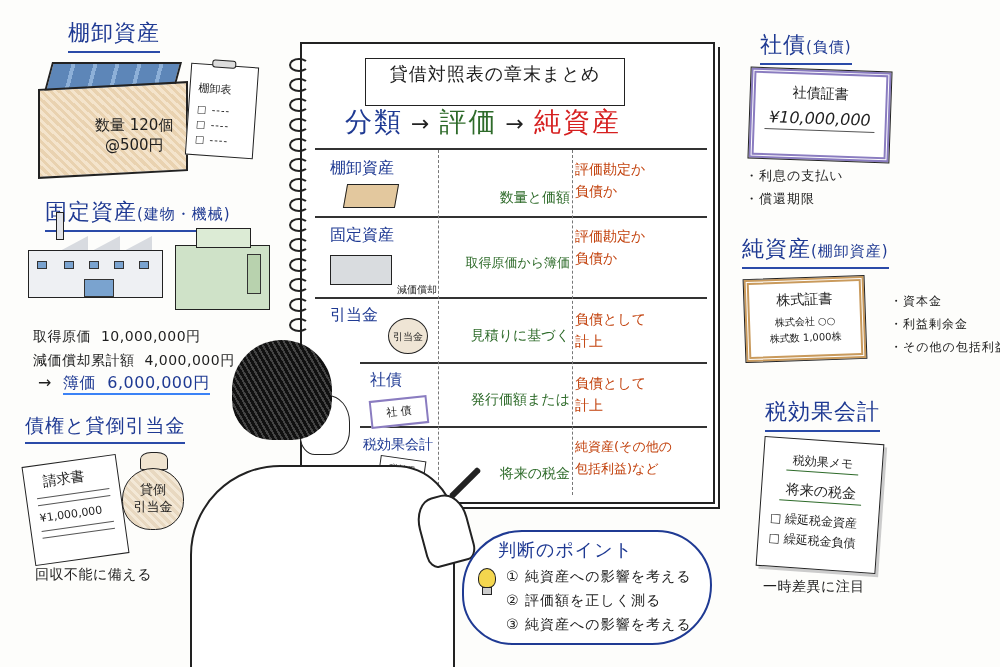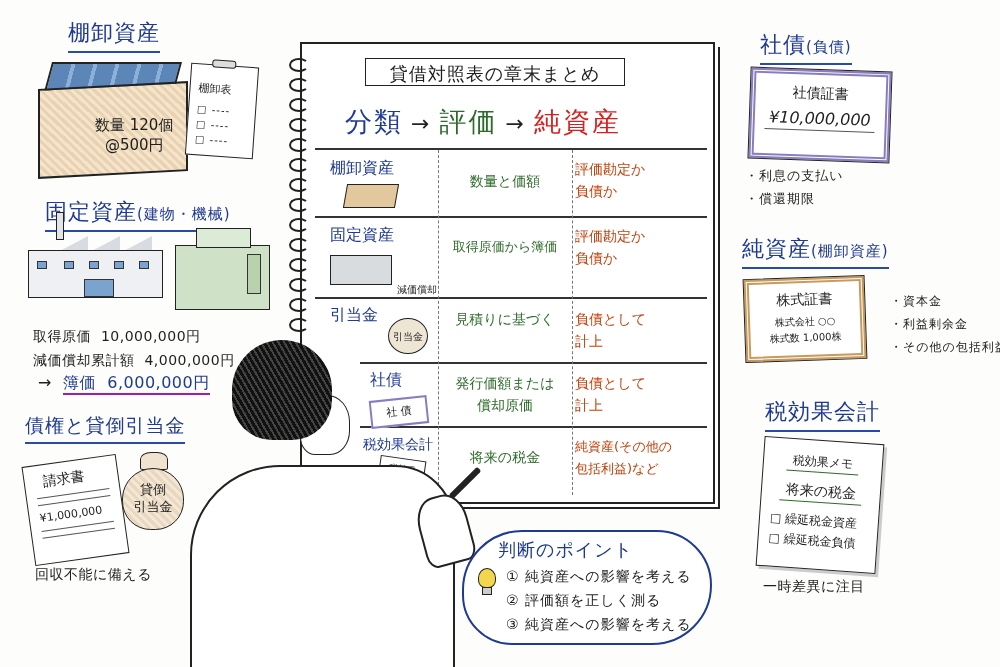--- a/index.html
+++ b/index.html
@@ -74,29 +74,29 @@
   .notebook {
     position: absolute; left: 300px; top: 42px; width: 415px; height: 462px;
     background: #fff; border: 2px solid #222;
     box-shadow: 4px 4px 0 -1px #fff, 5px 5px 0 0 #222;
   }
   .ring {
     position: absolute; left: 289px; width: 20px; height: 14px;
     border: 2.5px solid #222; border-radius: 50%; border-right-color: transparent;
   }
   .nb-title {
-    position: absolute; left: 365px; top: 58px; width: 260px; height: 28px;
+    position: absolute; left: 365px; top: 58px; width: 260px; height: 48px;
     border: 1.5px solid #222; font-size: 18px; text-align: center; line-height: 29px; letter-spacing: 1px;
   }
   .flow { position: absolute; left: 345px; top: 104px; font-size: 27px; white-space: nowrap; letter-spacing: 2px; }
   .flow .arrow { color: #222; font-size: 22px; margin: 0 8px; }
   .hline { position: absolute; left: 315px; width: 392px; height: 2px; background: #333; }
   .vdash { position: absolute; width: 0; border-left: 1.5px dashed #777; }
   .cat { position: absolute; font-size: 16px; color: #1f3a93; white-space: nowrap; }
-  .eval { position: absolute; font-size: 14px; color: #2e6b2a; text-align: center; width: 130px; line-height: 22px; }
+  .eval { position: absolute; font-size: 14px; color: #2e6b2a; text-align: right; width: 130px; line-height: 22px; margin-top: 16px; }
   .eq { position: absolute; font-size: 14px; color: #c2410c; text-align: left; width: 130px; line-height: 22px; }
   .mini-box { position: absolute; width: 52px; height: 24px; background: #e3c89e; border: 1.5px solid #222; transform: skewX(-10deg); }
   .mini-machine { position: absolute; width: 62px; height: 30px; background: #d9dcdf; border: 1.5px solid #222; }
   .mini-bag { position: absolute; width: 40px; height: 36px; background: #efe5d5; border: 1.5px solid #222; border-radius: 50%; font-size: 10px; text-align: center; line-height: 36px; }
   .mini-cert { position: absolute; width: 58px; height: 28px; background: #fff; border: 2px double #8a7cc0; font-size: 11px; text-align: center; line-height: 24px; transform: rotate(-6deg); }
   .mini-memo { position: absolute; width: 46px; height: 38px; background: #fff; border: 1.5px solid #222; font-size: 9px; text-align: center; padding-top: 4px; transform: rotate(8deg); }
   .small-note { position: absolute; font-size: 10px; white-space: nowrap; }
 
   
   .hair { position: absolute; left: 232px; top: 340px; width: 100px; height: 100px; background: repeating-linear-gradient(60deg, #111 0 3px, #444 3px 5px); border-radius: 50% 50% 40% 40%; }
@@ -181,21 +181,21 @@
 </div>
 
 <div class="text" style="left:33px; top:328px; font-size:14px;">
   <span>取得原価</span>&nbsp;&nbsp;<span>10,000,000円</span>
 </div>
 <div class="text" style="left:33px; top:352px; font-size:14px;">
   <span>減価償却累計額</span>&nbsp;&nbsp;<span>4,000,000円</span>
 </div>
 <div class="text" style="left:38px; top:373px; font-size:16px;">
   <span>→</span>&nbsp;
-  <span class="blue" style="border-bottom:2px solid #a21caf; padding-bottom:1px;"><span>簿価</span>&nbsp;&nbsp;<span>6,000,000円</span></span>
+  <span class="blue" style="border-bottom:2px solid #3b82f6; padding-bottom:1px;"><span>簿価</span>&nbsp;&nbsp;<span>6,000,000円</span></span>
 </div>
 
 <div class="heading" style="left:25px; top:413px; font-size:19px;">債権と貸倒引当金</div>
 
 <div class="invoice">
   <div style="font-size:14px; margin-left:8px;">請求書</div>
   <div class="line"></div>
   <div class="line"></div>
   <div style="font-size:11px; margin-top:6px;">¥1,000,000</div>
   <div class="line"></div>
@@ -275,21 +275,20 @@
     <div>負債として</div>
     <div>計上</div>
   </div>
 </div>
 
 <div>
   <div class="cat" style="left:370px; top:370px;">社債</div>
   <div class="mini-cert" style="left:370px; top:398px;">社 債</div>
   <div class="eval" style="left:440px; top:372px;">
     <div>発行価額または</div>
-    <div>償却原価</div>
   </div>
   <div class="eq" style="left:575px; top:372px;">
     <div>負債として</div>
     <div>計上</div>
   </div>
 </div>
 
 <div>
   <div class="cat" style="left:363px; top:436px; font-size:14px;">税効果会計</div>
   <div class="mini-memo" style="left:378px; top:458px;">税効果</div>

